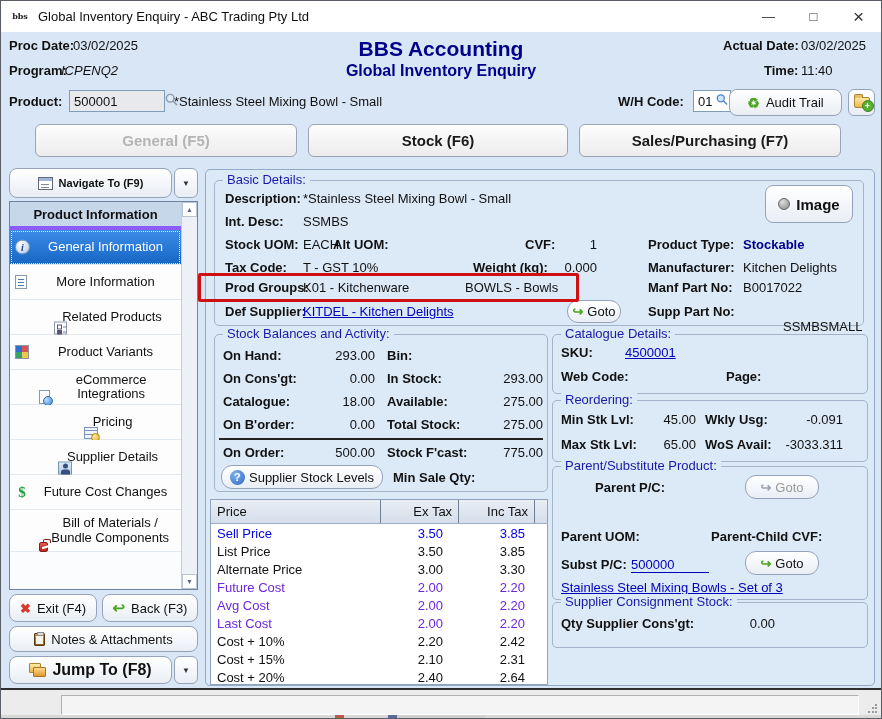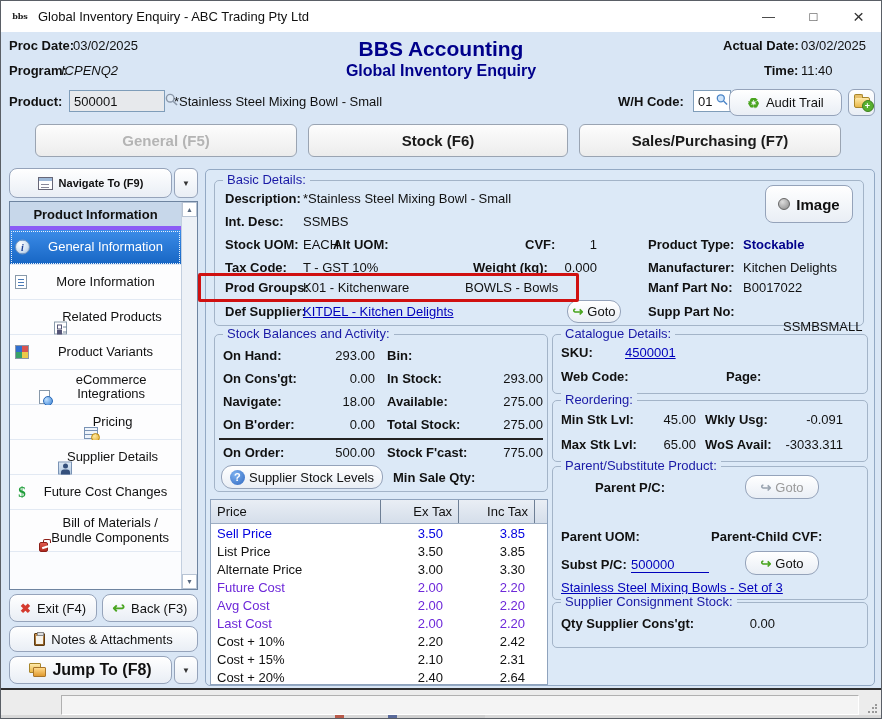--- a/index.html
+++ b/index.html
@@ -311,21 +311,21 @@
       <div class="kv b" style="left:8px;top:13px;">On Hand:</div>
       <div class="kv ralign" style="left:90px;top:13px;width:70px;">293.00</div>
       <div class="kv b" style="left:172px;top:13px;">Bin:</div>
       <div class="kv ralign" style="left:240px;top:13px;width:88px;"></div>
 
       <div class="kv b" style="left:8px;top:36px;">On Cons'gt:</div>
       <div class="kv ralign" style="left:90px;top:36px;width:70px;">0.00</div>
       <div class="kv b" style="left:172px;top:36px;">In Stock:</div>
       <div class="kv ralign" style="left:240px;top:36px;width:88px;">293.00</div>
 
-      <div class="kv b" style="left:8px;top:59px;">Navigate:</div>
+      <div class="kv b" style="left:8px;top:59px;">Catalogue:</div>
       <div class="kv ralign" style="left:90px;top:59px;width:70px;">18.00</div>
       <div class="kv b" style="left:172px;top:59px;">Available:</div>
       <div class="kv ralign" style="left:240px;top:59px;width:88px;">275.00</div>
 
       <div class="kv b" style="left:8px;top:82px;">On B'order:</div>
       <div class="kv ralign" style="left:90px;top:82px;width:70px;">0.00</div>
       <div class="kv b" style="left:172px;top:82px;">Total Stock:</div>
       <div class="kv ralign" style="left:240px;top:82px;width:88px;">275.00</div>
 
       <div class="abs" style="left:4px;right:4px;top:103px;height:2px;background:#222;"></div>

